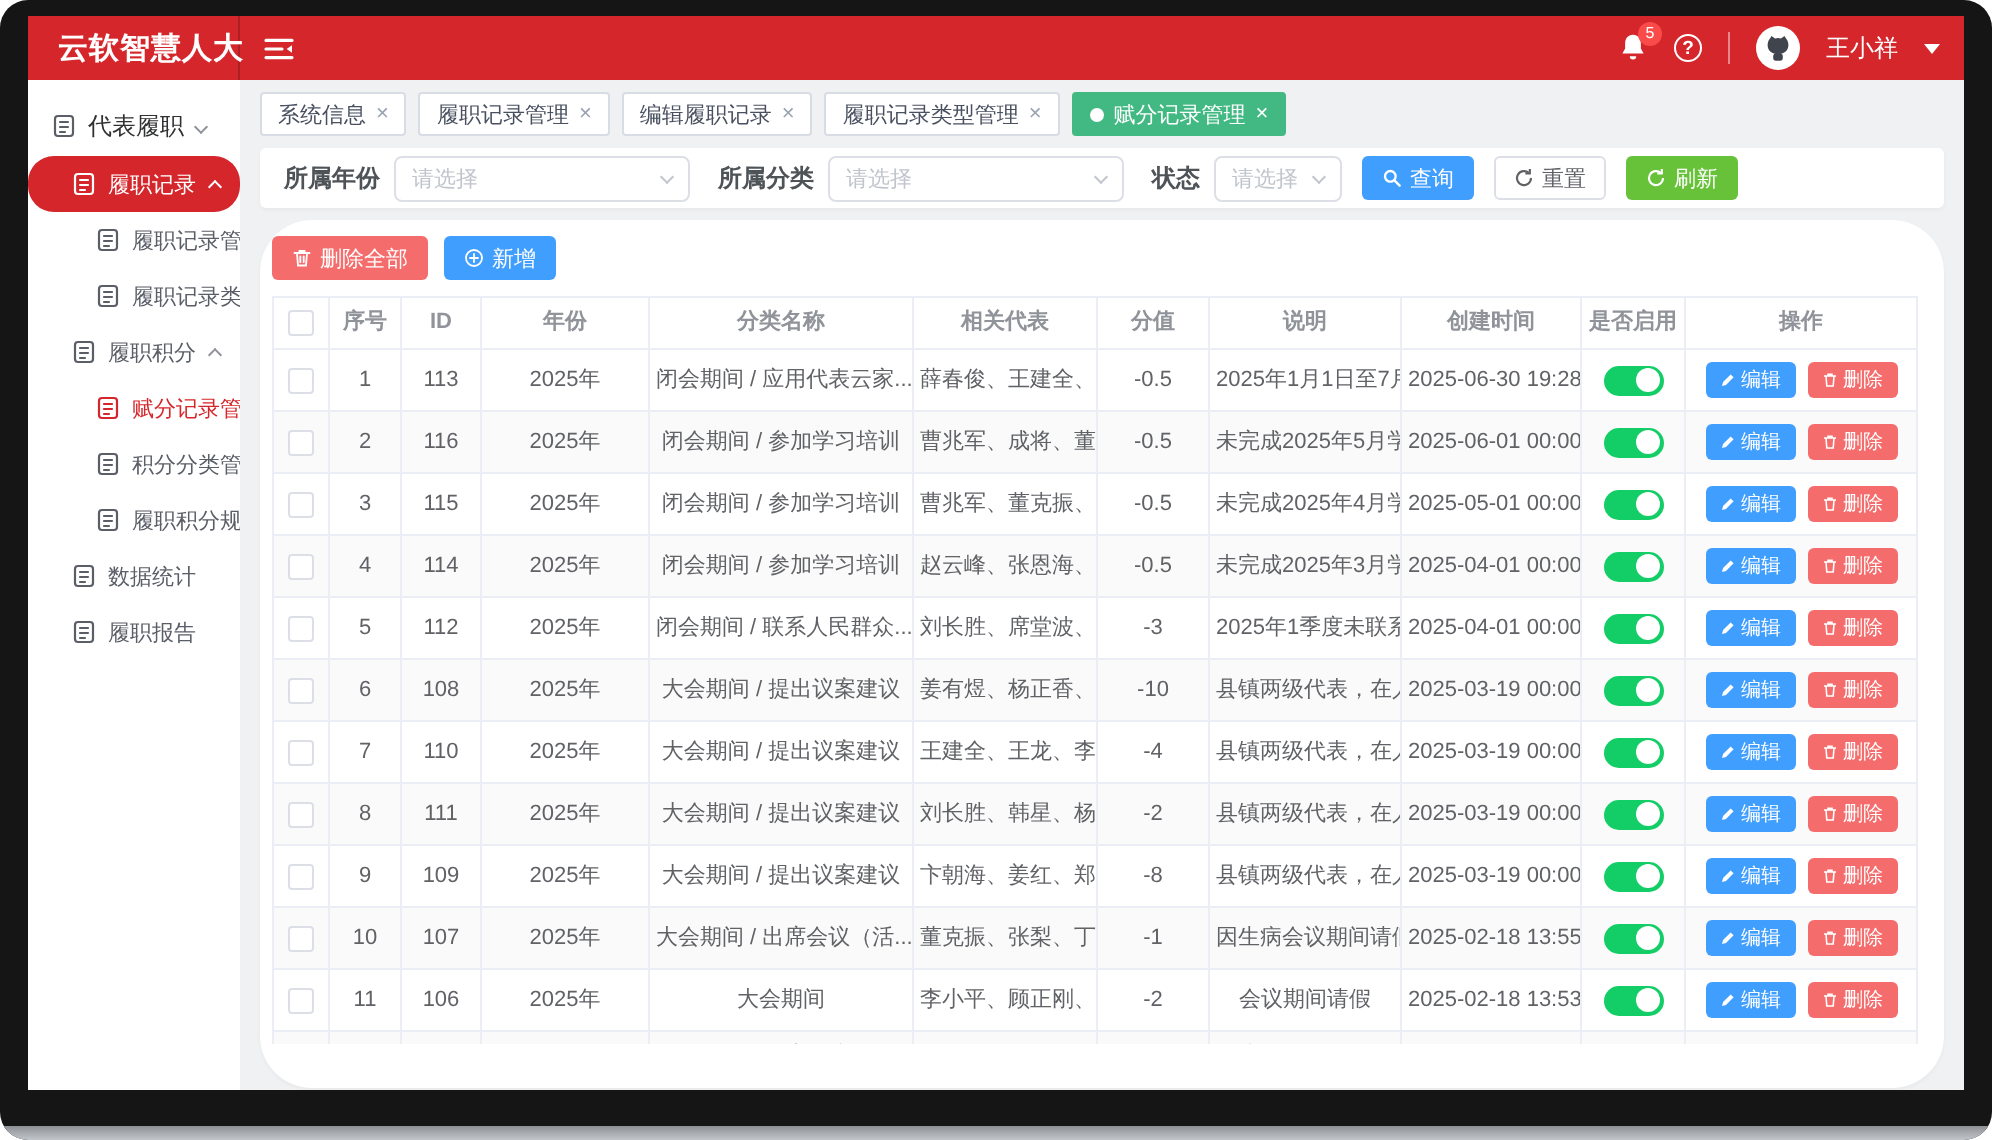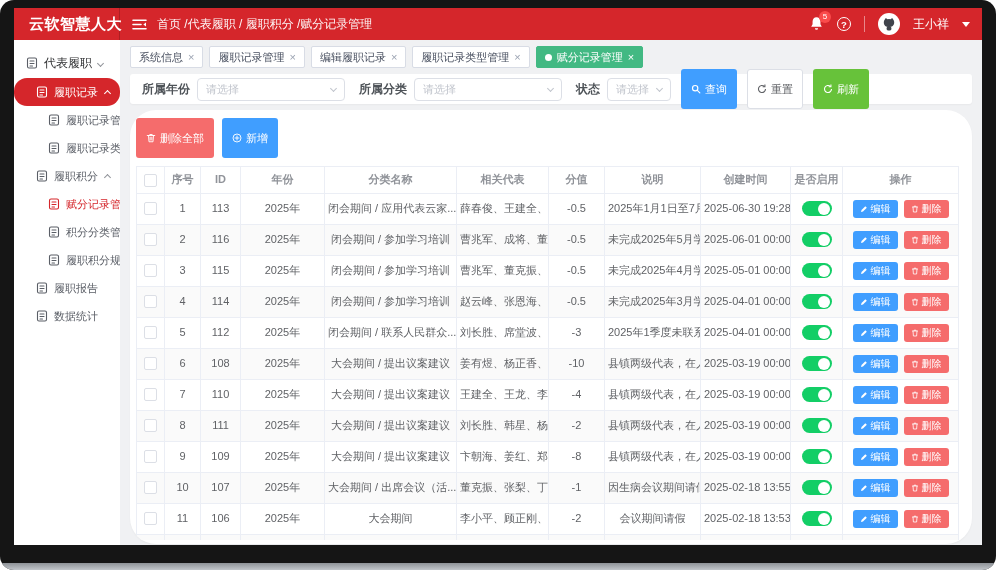--- a/index.html
+++ b/index.html
@@ -54,21 +54,21 @@
   .card { background:#fff; margin:6px 10px 0; border-radius:3px; box-shadow:0 1px 2px rgba(0,0,0,.04); }
   .filter-card { display:flex; align-items:center; gap:10px; padding:3px 12px; height:30px; flex-shrink:0; }
   .ffields { display:flex; align-items:center; gap:14px; }
   .ffield { display:inline-flex; align-items:center; gap:7px; }
   .flabel { font-size:12px; color:#4e5358; font-weight:bold; white-space:nowrap; }
   .select { display:inline-flex; align-items:center; justify-content:space-between; width:148px; height:23px; border:1px solid #dcdfe6; border-radius:4px; background:#fff; padding:0 8px; cursor:pointer; }
   .select .ph { font-size:11px; color:#c0c4cc; }
   .select .chev { color:#c0c4cc; transform:rotate(45deg); margin-top:-2px; }
   .select.narrow { width:64px; }
 
-  .btn { display:inline-flex; align-items:center; gap:4px; border:1px solid transparent; border-radius:3px; font-size:11px; height:40px; padding:0 9px; cursor:pointer; font-family:inherit; white-space:nowrap; }
+  .btn { display:inline-flex; align-items:center; gap:4px; border:1px solid transparent; border-radius:3px; font-size:11px; height:22px; padding:0 9px; cursor:pointer; font-family:inherit; white-space:nowrap; }
   .btn.blue { background:#409eff; color:#fff; }
   .btn.plain { background:#fff; border-color:#dcdfe6; color:#606266; }
   .btn.green { background:#67c23a; color:#fff; }
   .btn.red { background:#f56c6c; color:#fff; }
   .btn.mini { height:18px; padding:0 6px; font-size:10px; gap:3px; border-radius:3px; }
 
   .table-card { height:434px; padding:6px 6px 0; overflow:hidden; flex-shrink:0;border-radius:26px; }
   .toolbar { display:flex; gap:8px; margin:2px 0 8px; }
   .table-wrap { height:374px; overflow:hidden; }
   table { width:822px; border-collapse:collapse; table-layout:fixed; }
@@ -94,21 +94,20 @@
           </svg>
         <span class="logo-title">云软智慧人大</span>
       </div>
       <div class="topbar-left">
         <span class="iconbtn">
           <svg width="15" height="13" viewBox="0 0 15 13">
               <path d="M1 2.2h13M1 6.5h8M1 10.8h13" stroke="#fff" stroke-width="1.6" stroke-linecap="round"></path>
               <path d="M14 4.6L11.3 6.5 14 8.4z" fill="#fff"></path>
             </svg>
         </span>
-        <span class="breadcrumb">首页 /代表履职 / 履职积分 /赋分记录管理</span>
       </div>
       <div class="topbar-right">
         <span class="iconbtn">
           <svg width="15" height="16" viewBox="0 0 12 13">
               <path d="M6 1.1C4 1.1 2.8 2.7 2.8 4.6v2.1L1.7 8.7h8.6L9.2 6.7V4.6C9.2 2.7 8 1.1 6 1.1z" fill="#fff"></path>
               <path d="M4.7 9.9a1.3 1.3 0 0 0 2.6 0z" fill="#fff"></path>
             </svg>
           <i class="badge">5</i>
         </span>
         <span class="iconbtn qmark">?</span>
@@ -199,30 +198,30 @@
               </svg>
               <span class="lbl">履职积分规则</span>
 
             </div>
 
             <div class="side-item">
               <svg width="12" height="12" viewBox="0 0 12 12">
                 <rect x="1.5" y="1" width="9" height="10" rx="1.5" fill="none" stroke="currentColor" stroke-width="1.1"></rect>
                 <path d="M4 4h4M4 6.5h4M4 9h2.5" stroke="currentColor" stroke-width="1.1" stroke-linecap="round"></path>
               </svg>
+              <span class="lbl">数据统计</span>
+
+            </div>
+
+            <div class="side-item">
+              <svg width="12" height="12" viewBox="0 0 12 12">
+                <rect x="1.5" y="1" width="9" height="10" rx="1.5" fill="none" stroke="currentColor" stroke-width="1.1"></rect>
+                <path d="M4 4h4M4 6.5h4M4 9h2.5" stroke="currentColor" stroke-width="1.1" stroke-linecap="round"></path>
+              </svg>
               <span class="lbl">履职报告</span>
-
-            </div>
-
-            <div class="side-item">
-              <svg width="12" height="12" viewBox="0 0 12 12">
-                <rect x="1.5" y="1" width="9" height="10" rx="1.5" fill="none" stroke="currentColor" stroke-width="1.1"></rect>
-                <path d="M4 4h4M4 6.5h4M4 9h2.5" stroke="currentColor" stroke-width="1.1" stroke-linecap="round"></path>
-              </svg>
-              <span class="lbl">数据统计</span>
 
             </div>
           </nav>
       </aside>
 
       <main class="main">
 
         <div class="tabbar">
 
             <span class="tab">

